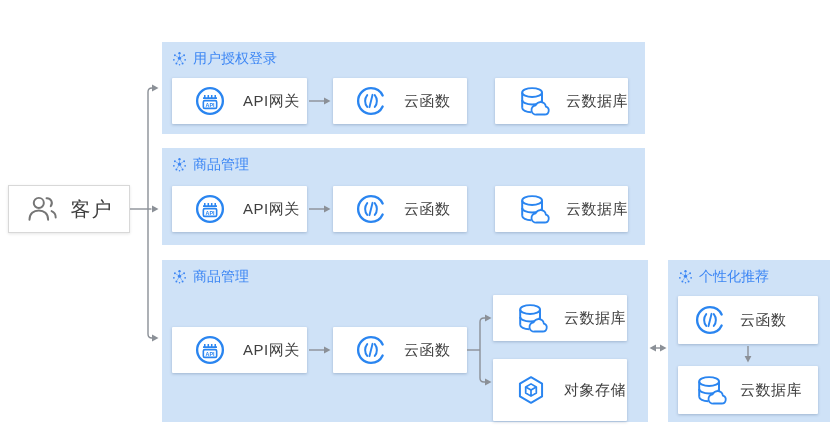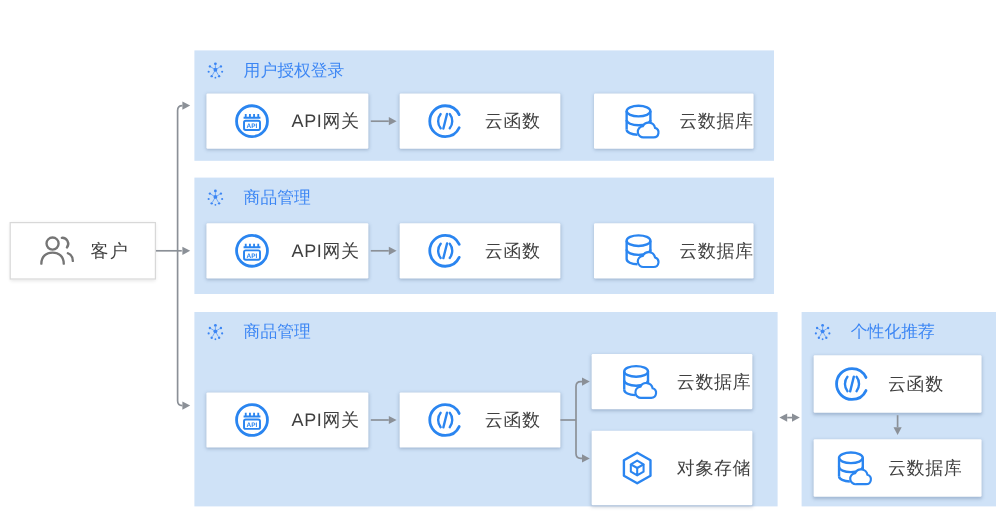--- a/index.html
+++ b/index.html
@@ -2,39 +2,39 @@
 <html style="--panel_bg: #cfe2f7; --accent: #3c86f4; --icon_blue: #2a85f0; --connector: #8b9097; --node_text: #3f3f3f; --customer_icon: #757575;"><head>
 <meta charset="utf-8">
 <style>
   html,body{margin:0;padding:0;background:#ffffff;}
   .canvas{
     position:relative;width:830px;height:442px;overflow:hidden;
     font-family:"Liberation Sans",sans-serif;background:#ffffff;
   }
   .panel{position:absolute;background:var(--panel_bg,#cfe2f7);}
   .ptitle{
-    position:absolute;top:8px;left:10px;display:flex;align-items:center;gap:16px;
+    position:absolute;top:8px;left:10px;display:flex;align-items:center;gap:6px;
     color:var(--accent,#3c86f4);font-size:14px;line-height:16px;
   }
   .ticon{width:15px;height:15px;color:var(--accent,#3c86f4);flex:none;}
   .node{
     position:absolute;background:#ffffff;display:flex;align-items:center;gap:15px;
     padding-left:20px;box-sizing:border-box;border-radius:1px;
     box-shadow:0 1px 3px rgba(40,70,110,.28);
   }
   .node.compact{padding-left:14px;gap:12px;}
   .nicon{width:36px;height:36px;color:var(--icon_blue,#2a85f0);flex:none;}
   .nlabel{font-size:15px;color:var(--node_text,#3f3f3f);letter-spacing:.5px;white-space:nowrap;}
   .customer{
     position:absolute;left:8px;top:185px;width:122px;height:48px;background:#fff;
     border:1px solid #d8d8d8;box-shadow:0 1px 3px rgba(0,0,0,.10);box-sizing:border-box;
     display:flex;align-items:center;justify-content:center;gap:11px;
   }
   .cicon{width:34px;height:28px;color:var(--customer_icon,#757575);flex:none;}
-  .clabel{font-size:15px;color:var(--node_text,#3f3f3f);letter-spacing:1px;}
+  .clabel{font-size:20px;color:var(--node_text,#3f3f3f);letter-spacing:1px;}
   .overlay{position:absolute;left:0;top:0;width:830px;height:442px;pointer-events:none;}
   .defs{position:absolute;width:0;height:0;}
 </style>
 </head>
 <body>
 
 <svg class="defs" aria-hidden="true">
   <defs>
     <symbol id="sym-cluster" viewBox="0 0 16 16">
       <g stroke="currentColor" stroke-width="0.7" opacity="0.8">

